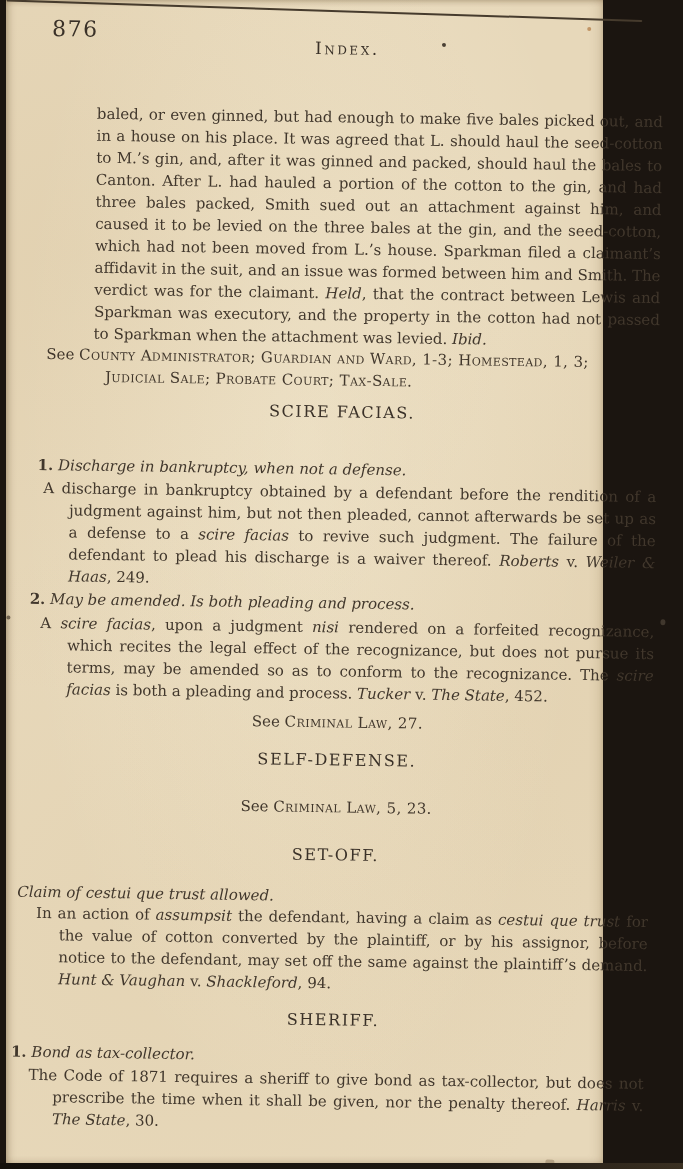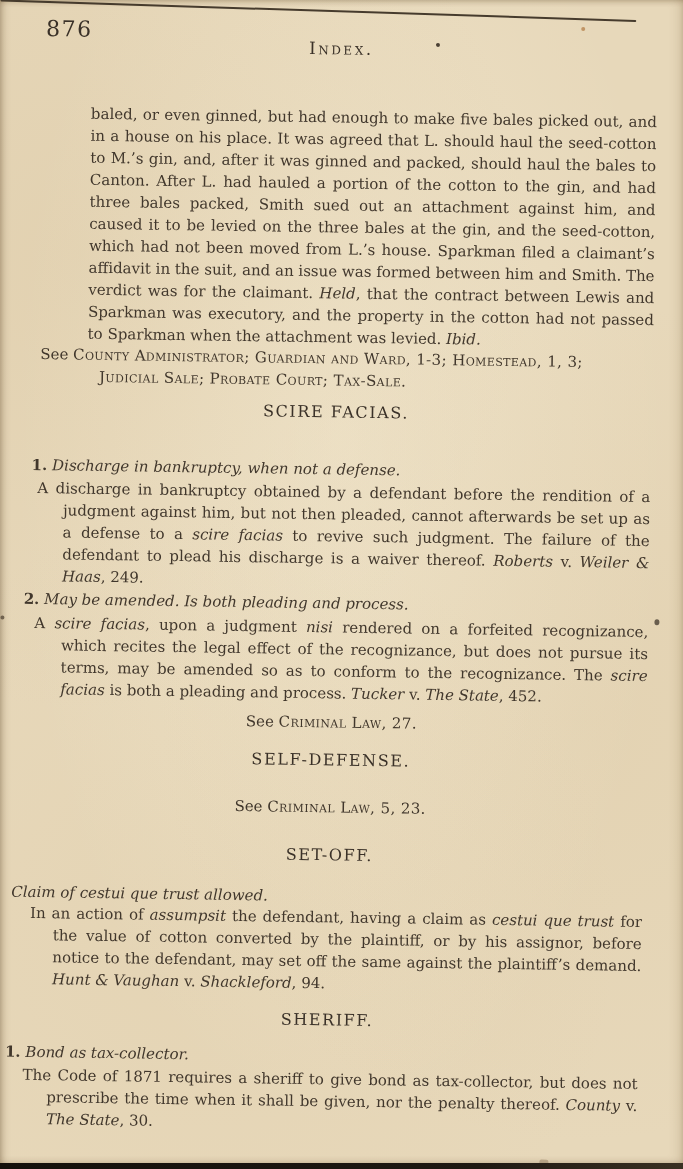--- a/index.html
+++ b/index.html
@@ -4,21 +4,21 @@
 <style>
   html,body{margin:0;padding:0;}
   body{
     width:683px;height:1169px;
     background:#1b1510;
     position:relative;
     overflow:hidden;
     font-family:"DejaVu Serif", serif;
   }
   .paper{
-    position:absolute;left:0;top:0;width:683px;height:1163px;
+    position:absolute;left:6px;top:0;width:597px;height:1163px;
     background:
       radial-gradient(ellipse at 50% 38%, rgba(252,246,226,0.30), rgba(252,246,226,0) 68%),
       radial-gradient(circle at 12% 22%, rgba(196,168,120,0.14), rgba(196,168,120,0) 42%),
       radial-gradient(circle at 85% 62%, rgba(200,172,124,0.12), rgba(200,172,124,0) 46%),
       radial-gradient(circle at 30% 80%, rgba(205,178,130,0.10), rgba(205,178,130,0) 40%),
       #e7d8ba;
     box-shadow:
       inset 4px 0 8px -3px rgba(80,55,25,0.45),
       inset -7px 0 14px -7px rgba(95,65,30,0.30),
       inset 0 3px 6px -3px rgba(95,65,30,0.25);
@@ -102,21 +102,21 @@
     <div class="block heading" id="b-h-setoff">SET-OFF.</div>
 
     <p class="block" id="b-soh"><span class="it">Claim of cestui que trust allowed.</span></p>
 
     <p class="block just" id="b-sob"><span>In an action of </span><span class="it">assumpsit</span><span> the defendant, having a claim as </span><span class="it">cestui que trust</span><span> for the value of cotton converted by the plaintiff, or by his assignor, before notice to the defendant, may set off the same against the plaintiff’s demand. </span><span class="it">Hunt &amp; Vaughan</span><span> v. </span><span class="it">Shackleford</span><span>, 94.</span></p>
 
     <div class="block heading" id="b-h-sheriff">SHERIFF.</div>
 
     <p class="block" id="b-shh"><span class="num">1.</span> <span><span class="it">Bond as tax-collector.</span></span></p>
 
-    <p class="block just" id="b-shb"><span>The Code of 1871 requires a sheriff to give bond as tax-collector, but does not prescribe the time when it shall be given, nor the penalty thereof. </span><span class="it">County</span><span> v. </span><span class="it">The State</span><span>, 30.</span></p>
+    <p class="block just" id="b-shb"><span>The Code of 1871 requires a sheriff to give bond as tax-collector, but does not prescribe the time when it shall be given, nor the penalty thereof. </span><span class="it">Harris</span><span> v. </span><span class="it">The State</span><span>, 30.</span></p>
 
     <div class="speck" id="speck-1"></div>
     <div class="speck" id="speck-2"></div>
     <div class="speck" id="speck-3"></div>
     <div class="speck" id="speck-4"></div>
     <div class="speck" id="speck-5"></div>
   </div>
 </div>
 
 <div class="bottom-edge"></div>

